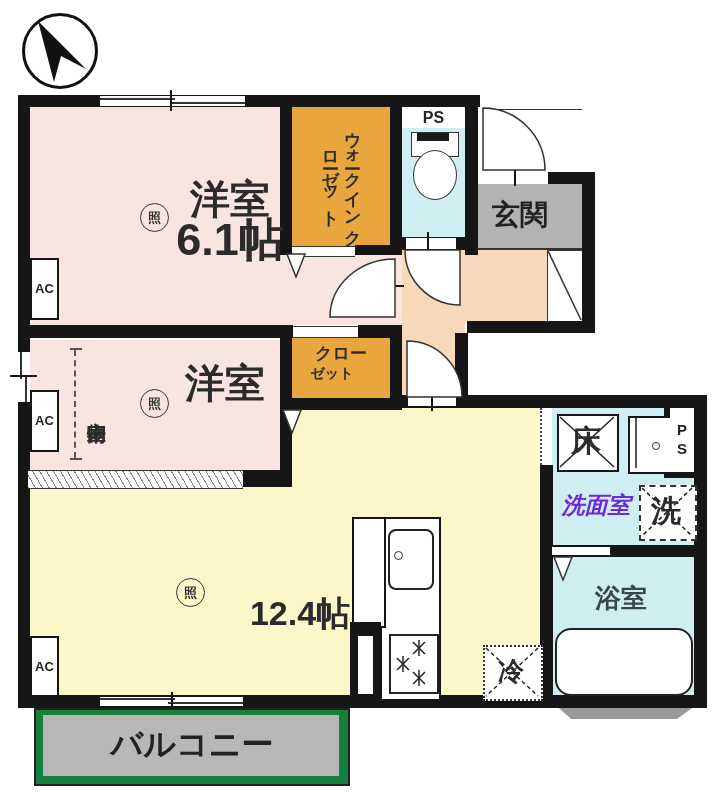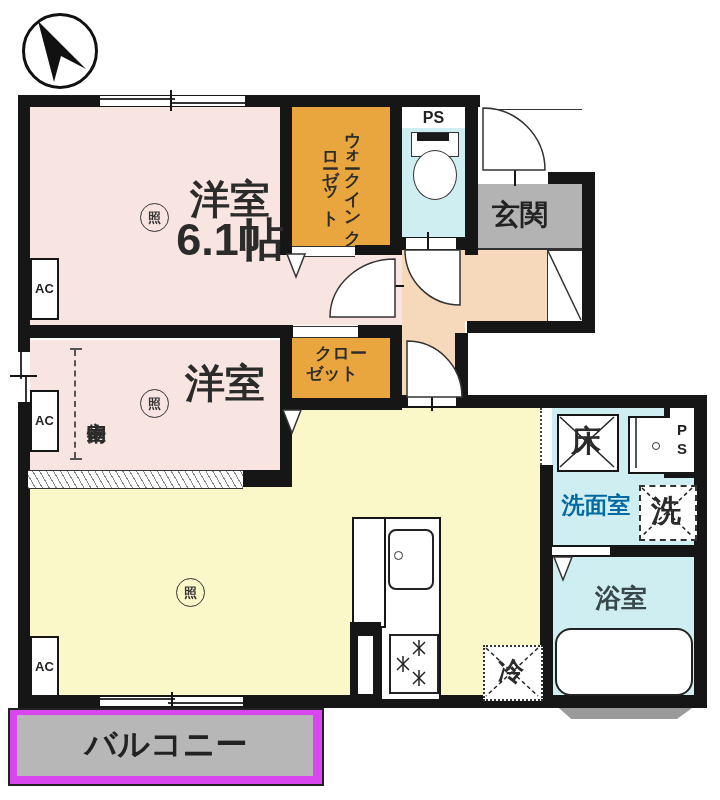--- a/index.html
+++ b/index.html
@@ -195,29 +195,30 @@
 
   <div class="light" style="left:140px;top:203px;">照</div>
   <div class="light" style="left:140px;top:389px;">照</div>
   <div class="light" style="left:176px;top:578px;">照</div>
 
   <div class="abs" style="left:74px;top:350px;width:2px;height:108px;border-left:2px dashed #555;"></div>
   <div class="thinline" style="left:70px;top:348px;width:12px;height:2px;background:#555;"></div>
   <div class="thinline" style="left:70px;top:458px;width:12px;height:2px;background:#555;"></div>
   <div class="lbl vtext" style="left:84px;top:356px;width:26px;height:106px;font-size:19px;font-weight:bold;background:transparent;letter-spacing:1px;">室内物干</div>
 
-  <div class="abs" style="left:8px;top:708px;width:312px;height:74px;background:#d946ef;border:2px solid #222;">
+  <div class="abs" style="left:34px;top:708px;width:312px;height:74px;background:#15803d;border:2px solid #222;">
     <div class="abs" style="left:7px;top:5px;width:296px;height:61px;background:#b7b7b7;"></div>
     <div class="lbl" style="left:12px;top:12px;width:288px;height:44px;font-size:32px;color:#222;background:transparent;">バルコニー</div>
   </div>
 
   <div class="lbl" style="left:130px;top:176px;width:200px;height:46px;font-size:40px;">洋室</div>
   <div class="lbl" style="left:130px;top:219px;width:200px;height:40px;font-size:45px;">6.1帖</div>
   <div class="lbl" style="left:125px;top:360px;width:200px;height:46px;font-size:40px;">洋室</div>
+  <div class="lbl" style="left:210px;top:593px;width:180px;height:40px;font-size:34px;">12.4帖</div>
   <div class="lbl vtext" style="left:298px;top:114px;width:86px;height:130px;font-size:17px;line-height:1.3;background:transparent;">ウォークインクローゼット</div>
   <div class="lbl" style="left:292px;top:343px;width:98px;height:20px;font-size:17px;">クロー</div>
-  <div class="lbl" style="left:292px;top:363px;width:80px;height:20px;font-size:17px;">ゼット</div>
+  <div class="lbl" style="left:292px;top:363px;width:80px;height:20px;font-size:14px;">ゼット</div>
   <div class="lbl" style="left:478px;top:198px;width:84px;height:34px;font-size:28px;color:#222;">玄関</div>
-  <div class="lbl" style="left:551px;top:492px;width:90px;height:26px;font-size:23px;color:#0369a1;">洗面室</div>
+  <div class="lbl" style="left:551px;top:492px;width:90px;height:26px;font-size:23px;color:#6d28d9;font-style:italic;">洗面室</div>
   <div class="lbl" style="left:558px;top:583px;width:126px;height:30px;font-size:26px;color:#37474a;">浴室</div>
   <div class="lbl" style="left:402px;top:108px;width:63px;height:19px;font-size:16px;color:#222;">PS</div>
 
 </div>
 
 </body></html>

